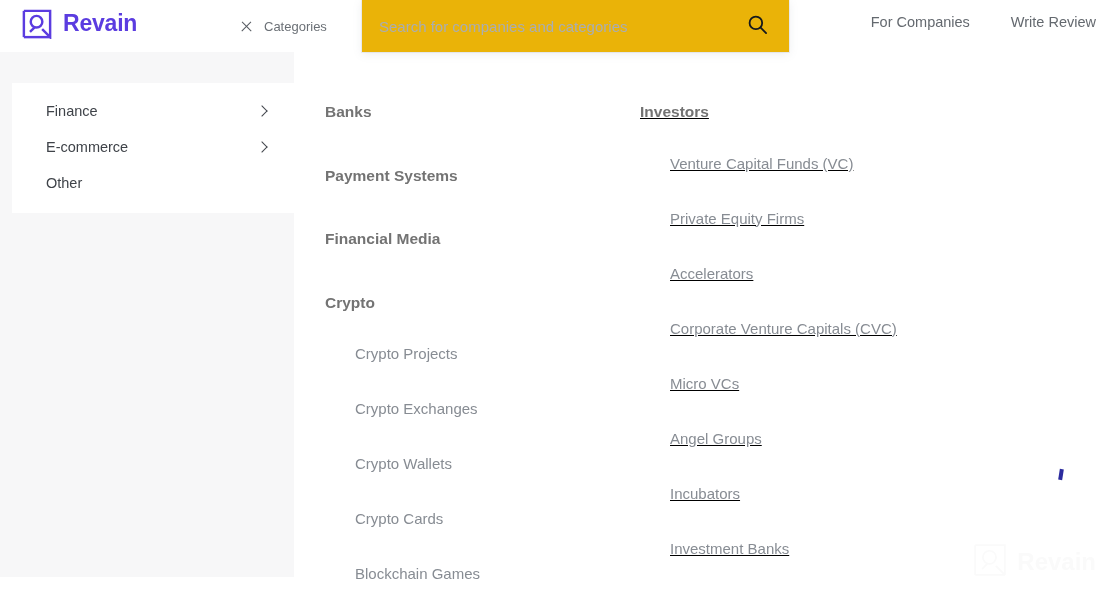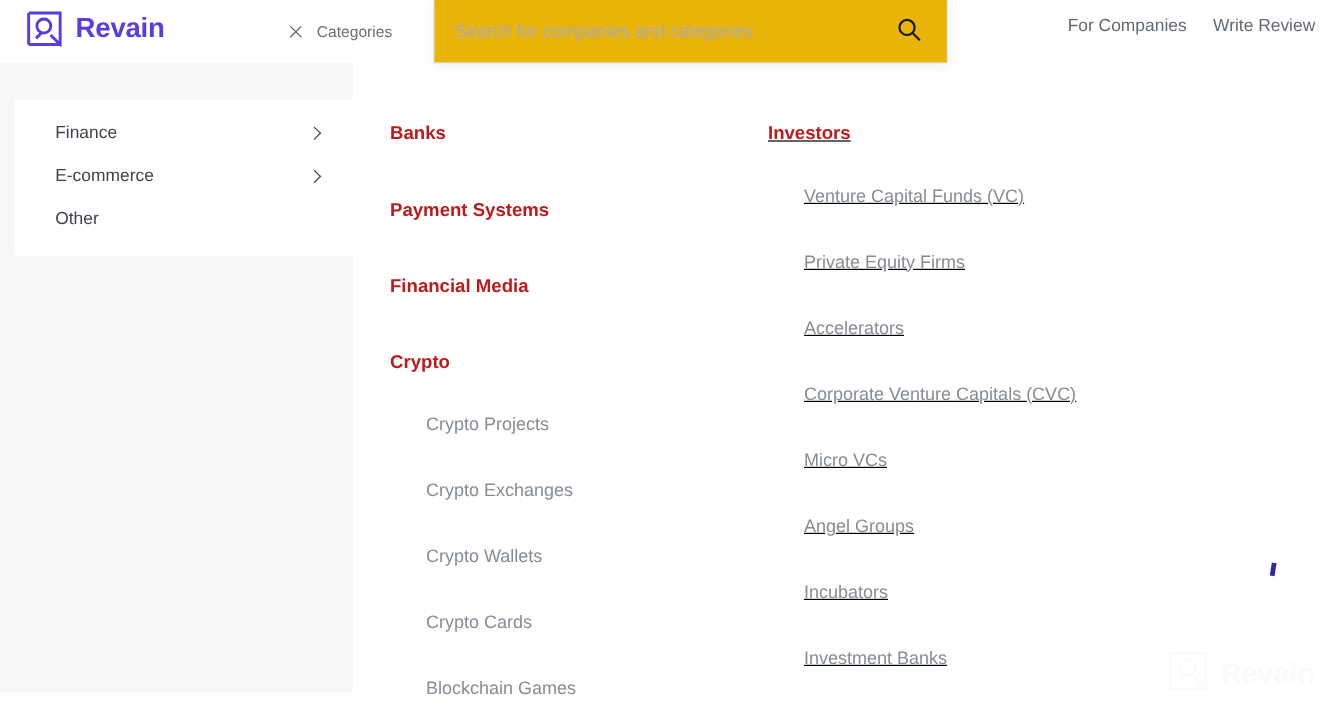--- a/index.html
+++ b/index.html
@@ -110,21 +110,21 @@
     justify-content: center;
     padding: 0;
   }
 
   .header-links {
     position: absolute;
     right: 14px;
     top: 15px;
     display: flex;
     align-items: center;
-    gap: 22px;
+    gap: 41px;
     margin-left: 16px;
   }
   .header-link {
     font-size: 14.5px;
     color: #64696f;
     text-decoration: none;
     line-height: 1;
     cursor: pointer;
     white-space: nowrap;
   }
@@ -182,21 +182,21 @@
     width: 816px;
     height: 543px;
   }
   .mega-col { position: absolute; top: 52px; }
   .mega-col.c1 { left: 31px; width: 280px; }
   .mega-col.c2 { left: 346px; width: 330px; text-decoration: underline; }
 
   .group-head {
     font-size: 15.5px;
     font-weight: 700;
-    color: #b91c1c;
+    color: #737373;
     line-height: 1;
     margin-bottom: 0;
     cursor: pointer;
     display: block;
   }
   .group-gap-48 { height: 48px; }
   .group-gap-36 { height: 36px; }
 
   .sub-item {
     font-size: 15px;

